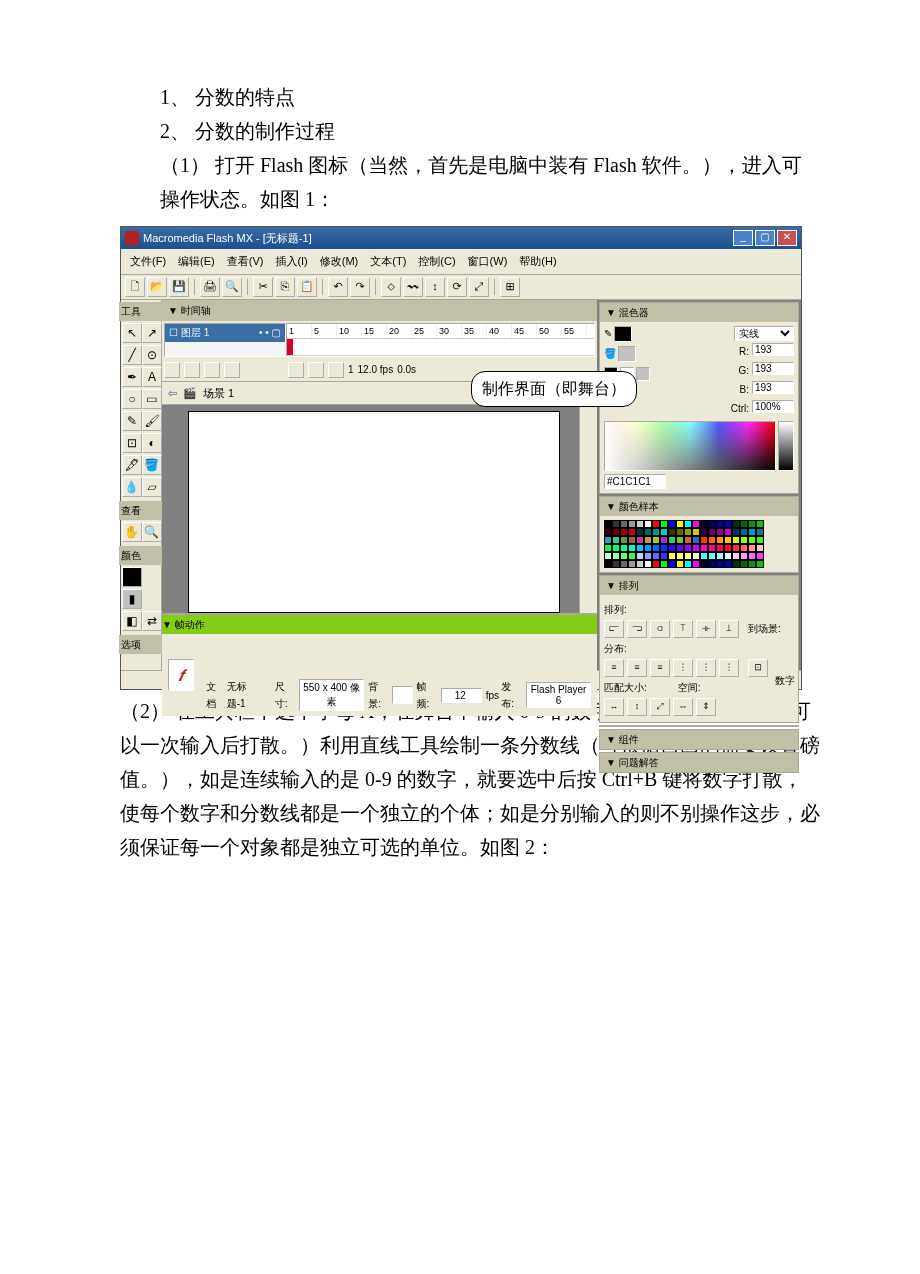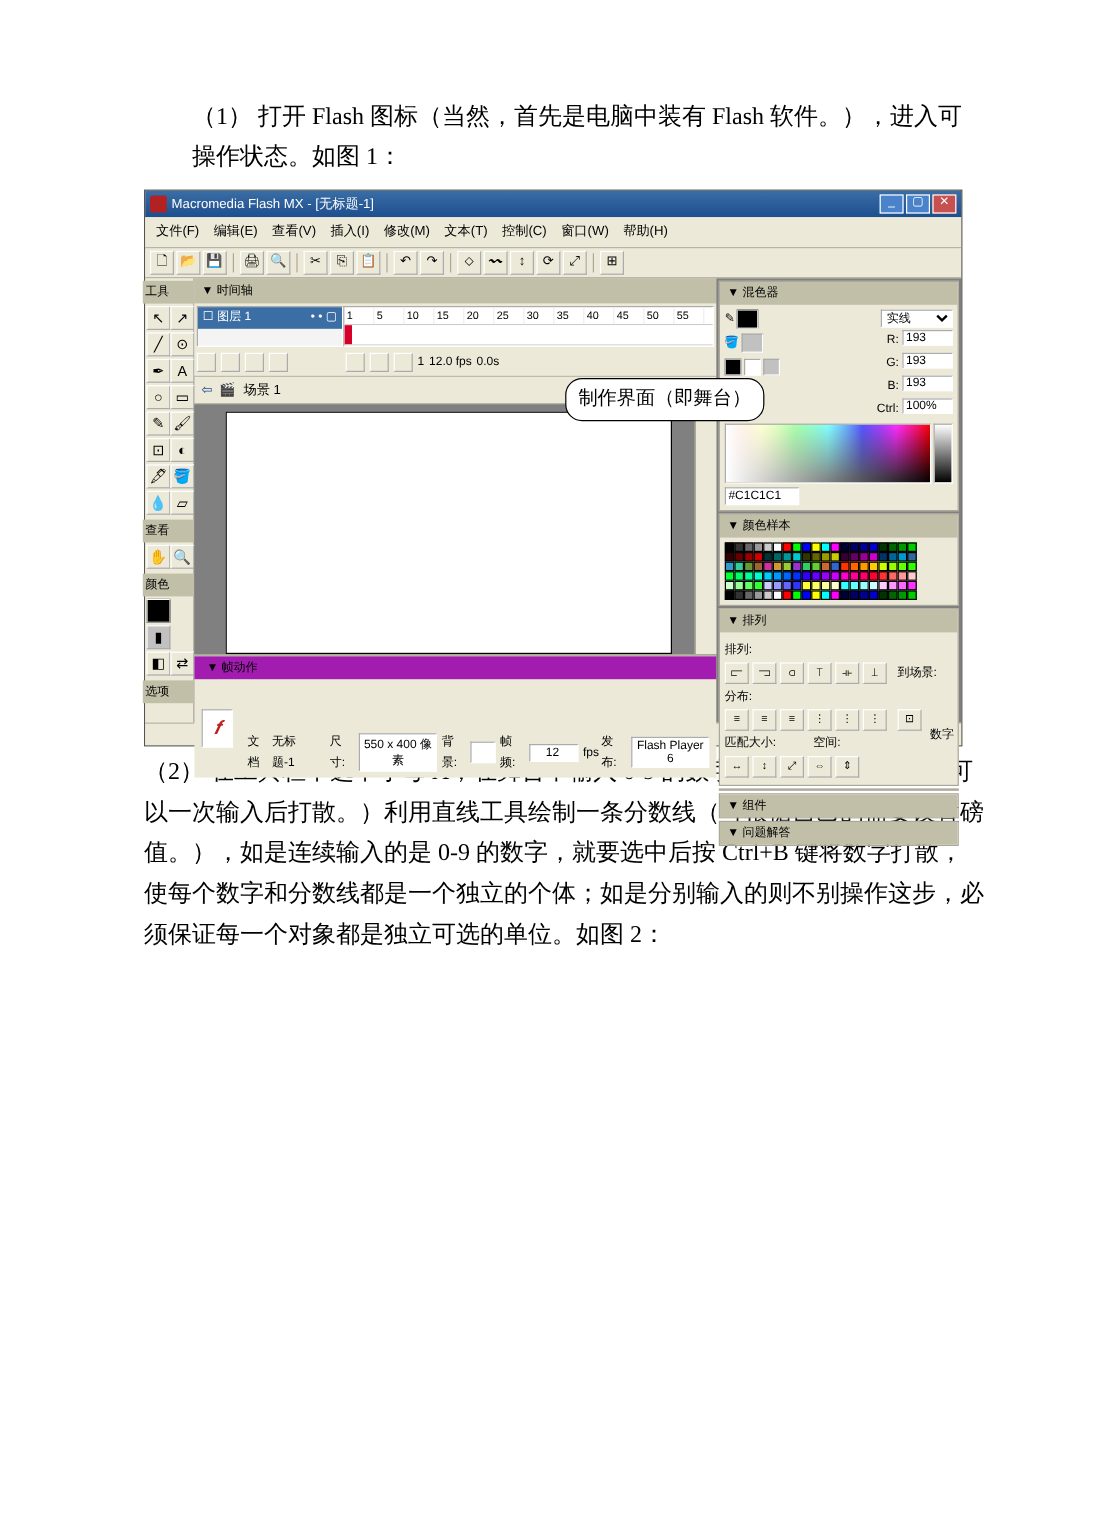--- a/index.html
+++ b/index.html
@@ -168,42 +168,42 @@
     padding: 6px 0 0 26px;
   }
   .stage {
     width: 370px; height: 200px;
     background: #fff;
     border: 1px solid #000;
   }
   .stage-scrollX { height: 17px; background: #ece9d8; border-top: 1px solid #aca899; }
   .callout {
     position: absolute;
-    top: 156px; left: 350px;
+    top: 144px; left: 350px;
     background: #fff;
     border: 1px solid #000;
     border-radius: 14px;
     padding: 6px 10px;
     font-size: 16px;
     font-family: "SimSun", serif;
     line-height: 1.4;
     z-index: 5;
   }
   .callout-tail {
     position: absolute;
     top: 220px; left: 350px;
     width: 0; height: 0;
     z-index: 4;
   }
   .props {
     background: #ece9d8;
     border-top: 1px solid #aca899;
     font-size: 10px;
   }
-  .props .ph { background: #a21caf; padding: 1px 10px; }
+  .props .ph { background: #84cc16; padding: 1px 0; }
   .props .pb {
     display: flex; gap: 12px; align-items: center;
     padding: 4px 6px;
   }
   .props .docbox {
     width: 26px; height: 30px; border: 1px inset #fff; background: #fff;
     display: flex; align-items: center; justify-content: center;
     font-size: 16px; font-style: italic; color: #b22;
   }
   .props .col { display: flex; flex-direction: row; gap: 2px; margin-top: 40px; }
@@ -285,20 +285,22 @@
     padding: 1px 6px; font-size: 10px;
     border-top: 1px solid #aca899;
   }
   select.small { font-size: 10px; border: 1px inset #fff; background: #fff; }
 </style>
 </head>
 <body>
 
 <div class="page">
 
+  <p class="indent">1、  分数的特点</p>
+  <p class="indent">2、  分数的制作过程</p>
   <p class="no-indent" style="padding-left:2em">（1）  打开 Flash 图标（当然，首先是电脑中装有 Flash 软件。），进入可操作状态。如图 1：</p>
 
   <div class="figure">
     <div class="titlebar">
       <div class="app-icon"></div>
       <span>Macromedia Flash MX - [无标题-1]</span>
       <div class="wbtns">
         <div class="wbtn">_</div>
         <div class="wbtn">▢</div>
         <div class="wbtn close">✕</div>

